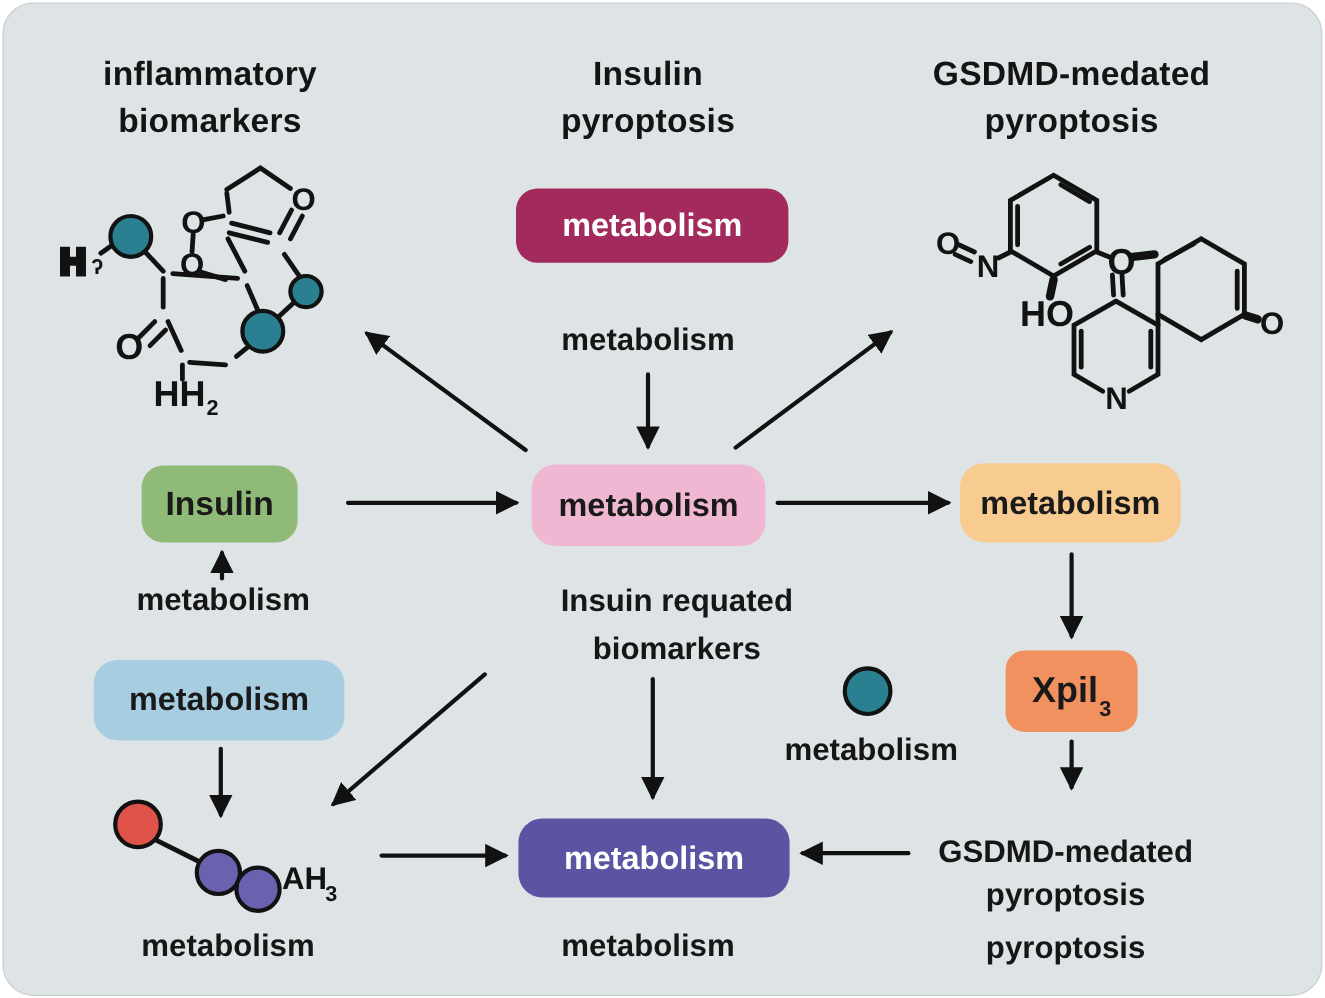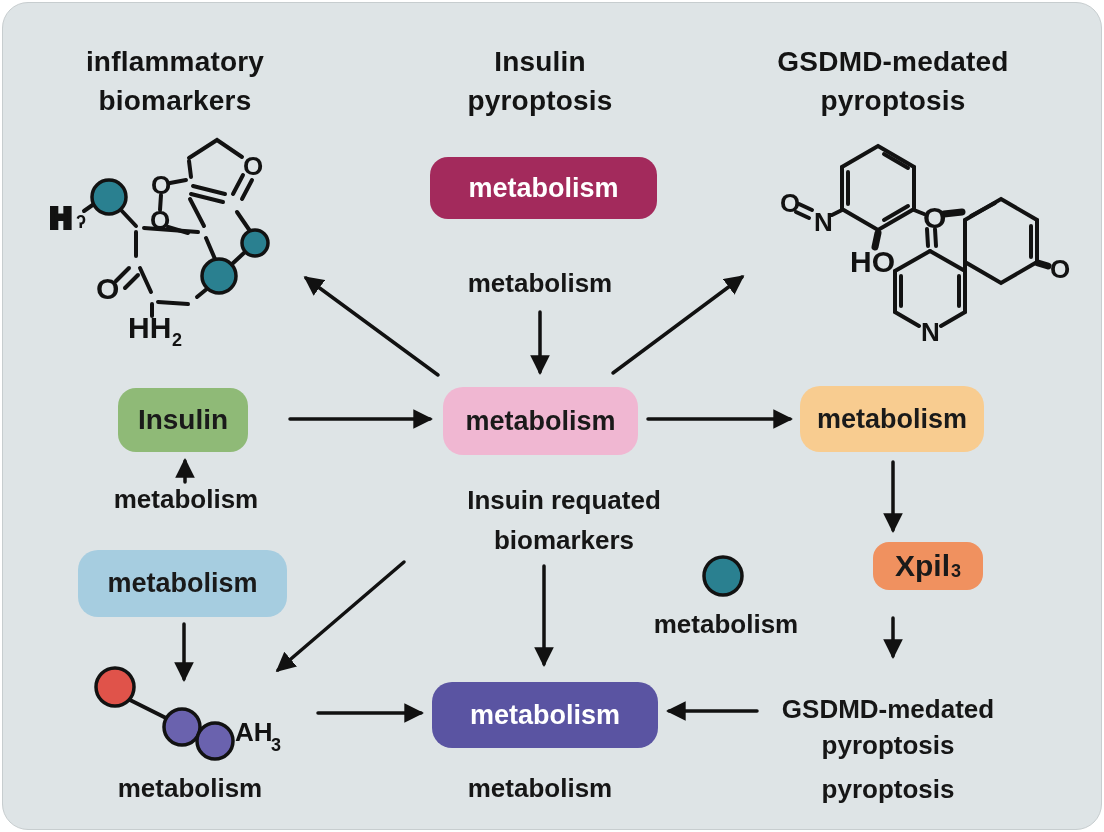--- a/index.html
+++ b/index.html
@@ -169,21 +169,21 @@
   </div>
 
   <div class="box" style="left:443px;top:387px;width:195px;height:68px;border-radius:20px;background:#f0b7d2;">
     <span>metabolism</span>
   </div>
 
   <div class="box" style="left:800px;top:386px;width:184px;height:66px;border-radius:20px;background:#f8cc90;">
     <span>metabolism</span>
   </div>
 
-  <div class="box" style="left:838px;top:542px;width:110px;height:48px;border-radius:16px;background:#f0915f;font-size:30px;margin-left:35px;">
+  <div class="box" style="left:838px;top:542px;width:110px;height:68px;border-radius:16px;background:#f0915f;font-size:30px;">
     <span>Xpil</span>
       <span class="sub">3</span>
   </div>
 
   <div class="box" style="left:432px;top:682px;width:226px;height:66px;border-radius:20px;background:#5a54a2;color:#ffffff;">
     <span>metabolism</span>
   </div>
 
   <div class="box" style="left:78px;top:550px;width:209px;height:67px;border-radius:20px;background:#a6cde0;">
     <span>metabolism</span>

